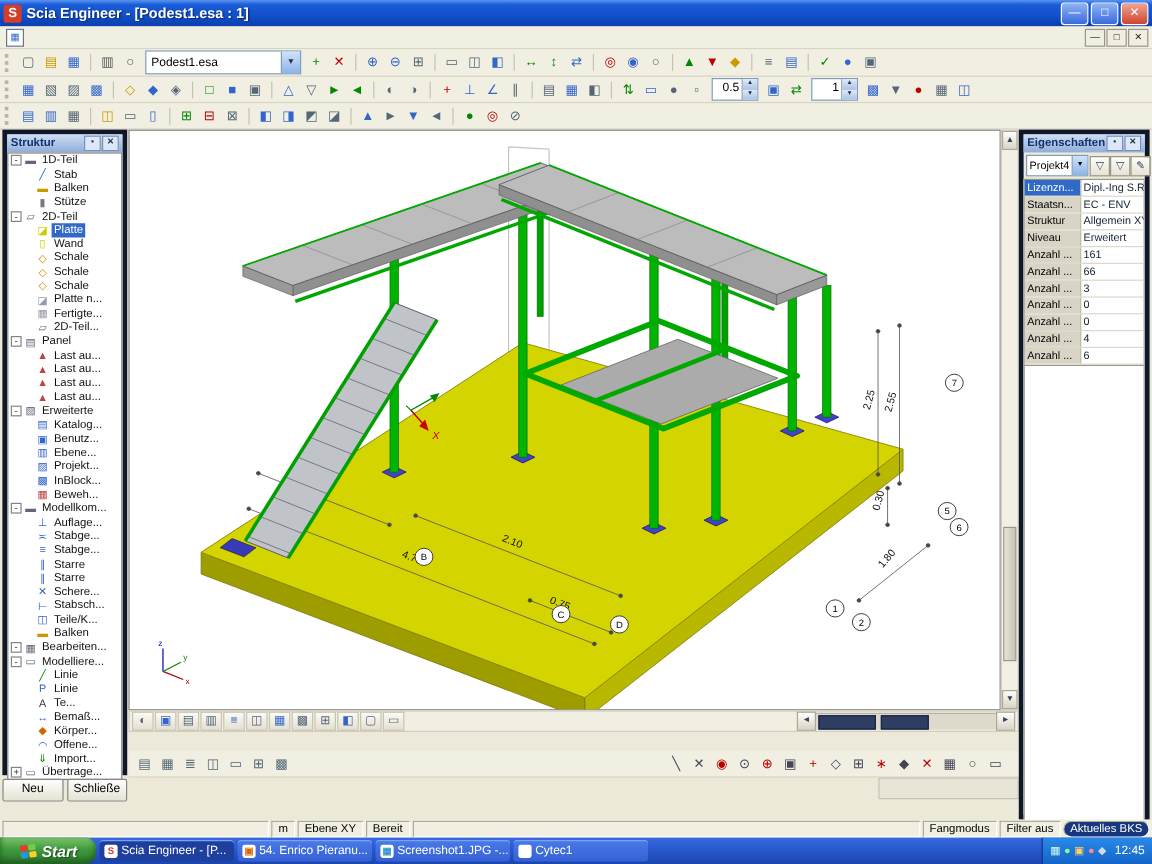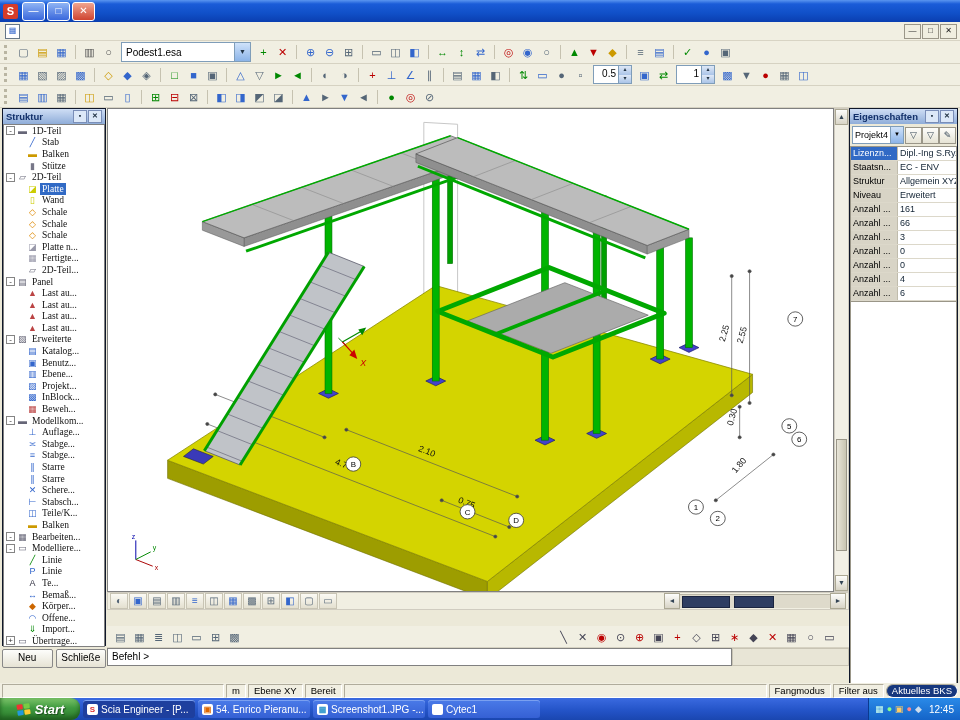--- a/index.html
+++ b/index.html
@@ -38,33 +38,33 @@
     font-size:10px;margin:0 3px;}
   .combo .cval{padding:0 4px;white-space:nowrap;overflow:hidden;}
   .combo .carr{width:15px;height:100%;background:linear-gradient(#cfe2fa,#8cb4e8);border-left:1px solid #7f9db9;
     font-size:7px;line-height:18px;text-align:center;color:#234;}
   .spin{display:inline-flex;height:17px;background:#fff;border:1px solid #7f9db9;margin:0 3px;font-size:10px;}
   .spin .sval{width:22px;text-align:right;padding-right:2px;line-height:16px;}
   .spin .sarr{width:12px;display:flex;flex-direction:column;border-left:1px solid #7f9db9;}
   .spin .sarr span{flex:1;font-size:6px;line-height:7px;text-align:center;background:linear-gradient(#dfe8f6,#aac4e8);color:#234;}
 
   
-  .panel{position:absolute;background:#ece9d8;border:1px solid #0f172a;box-sizing:border-box;}
+  .panel{position:absolute;background:#ece9d8;border:4px solid #0f172a;box-sizing:border-box;}
   .phead{height:15px;background:linear-gradient(180deg,#cfdef5,#8fadd9);display:flex;align-items:center;
     font-size:9.5px;font-weight:bold;color:#12306a;padding:0 3px;}
   .phead .sp{flex:1;}
   .pbtn{width:12px;height:11px;border:1px solid #7a8eb8;background:#dce8f8;font-size:7px;line-height:10px;text-align:center;color:#234;margin-left:1px;}
 
   
   .tree{background:#fff;border:1px solid #808080;height:521px;overflow:hidden;margin:0;}
   .titem{display:flex;align-items:center;height:11.6px;font-size:9.5px;white-space:nowrap;overflow:hidden;}
   .exp{min-width:9px;height:9px;border:1px solid #848484;background:#fff;font-size:8px;line-height:7px;text-align:center;color:#333;margin-right:2px;box-sizing:border-box;}
   .exp:empty{border:none;background:transparent;}
   .ti{width:11px;font-size:9px;margin-right:2px;text-align:center;}
-  .tl{padding:4px 2px;color:#111;font-family:Liberation Serif, serif;}
+  .tl{padding:4px 2px;color:#111;}
 
   #neu-row{position:absolute;left:2px;top:649px;width:104px;height:18px;display:flex;gap:3px;}
   .xbtn{flex:1;height:17px;font-size:10px;border:1px solid #888;border-radius:2px;
     background:linear-gradient(#fdfdfb,#e6e3d4);text-align:center;line-height:16px;}
 
   
   #viewport{position:absolute;left:107px;top:108px;width:742px;height:575px;background:#ece9d8;}
   #canvas{position:absolute;left:0;top:0;width:727px;height:484px;background:#fff;border:1px solid #808080;box-sizing:border-box;}
   #vscroll{position:absolute;left:727px;top:0;width:15px;height:484px;background:#f2f0e6;border:1px solid #d0ccc0;box-sizing:border-box;}
   .sbarrow{height:14px;background:linear-gradient(#fdfdfb,#d8d4c6);border:1px solid #aca894;font-size:7px;text-align:center;line-height:13px;color:#345;}
@@ -122,20 +122,21 @@
   .clock{color:#fff;font-size:10px;margin-left:4px;}
   svg text{font-family:"Liberation Sans",sans-serif;}
 </style>
 </head>
 <body>
 
 <div id="app">
 
   <div class="titlebar">
     <span class="appicon">S</span>
+    <span class="wtitle">Scia Engineer - [Podest1.esa : 1]</span>
     <span class="capbtns">
       <span class="cap">—</span>
       <span class="cap">□</span>
       <span class="cap close">✕</span>
     </span>
   </div>
 
   <div class="menubar">
     <span class="mdoc">▦</span>
     <span class="mdibtns">
@@ -800,21 +801,20 @@
           <span class="tbi" style="color: rgb(68, 68, 85);">◇</span>
           <span class="tbi" style="color: rgb(68, 68, 85);">⊞</span>
           <span class="tbi" style="color: rgb(187, 0, 0);">∗</span>
           <span class="tbi" style="color: rgb(68, 68, 85);">◆</span>
           <span class="tbi" style="color: rgb(187, 0, 0);">✕</span>
           <span class="tbi" style="color: rgb(68, 68, 85);">▦</span>
           <span class="tbi" style="color: rgb(68, 68, 85);">○</span>
           <span class="tbi" style="color: rgb(68, 68, 85);">▭</span>
         </span>
     </div>
-    <div id="bz-input">Befehl &gt;</div>
     <div id="bz-right"></div>
   </div>
 
   <div class="panel" id="right-panel">
     <div class="phead">
       <span>Eigenschaften</span>
       <span class="sp"></span>
       <span class="pbtn">▪</span>
       <span class="pbtn">✕</span>
     </div>

